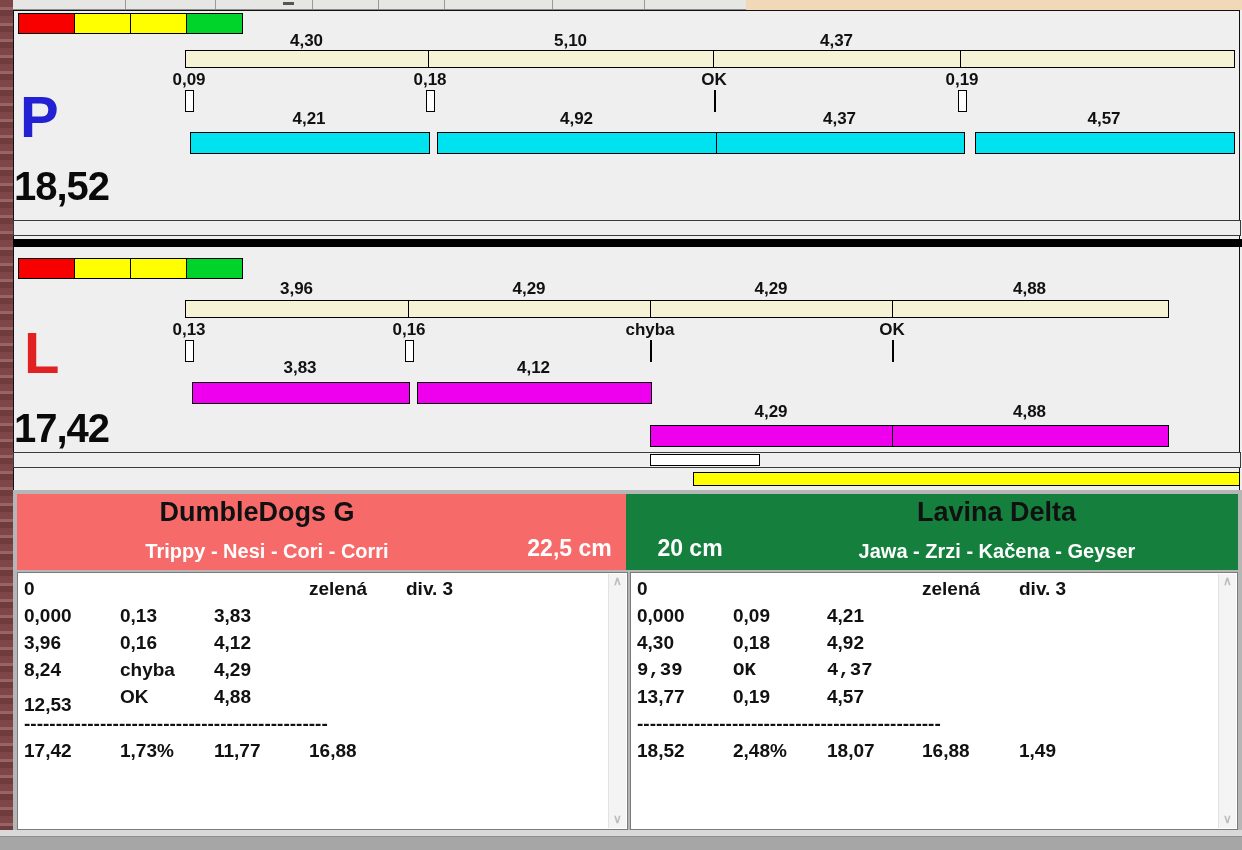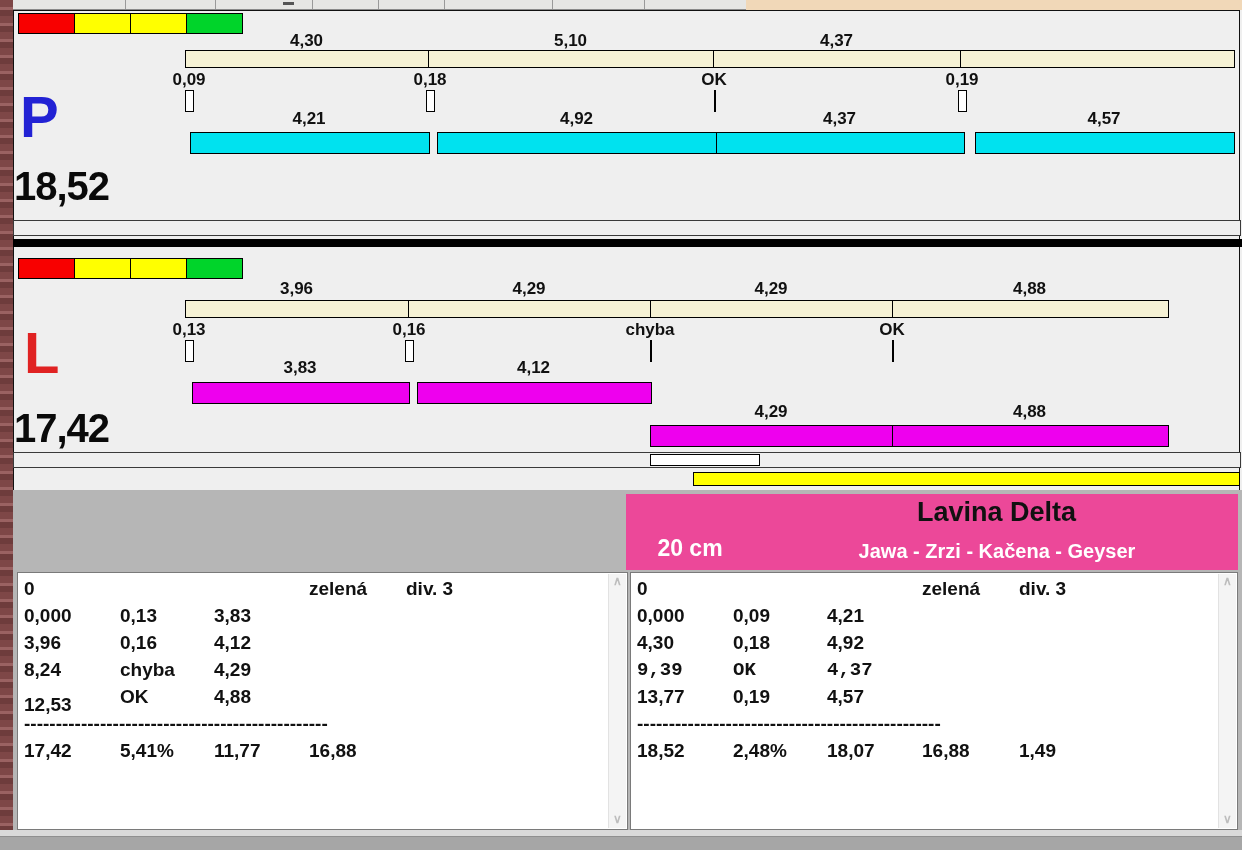--- a/index.html
+++ b/index.html
@@ -124,22 +124,27 @@
       <div class="lbl" style="position: absolute; left: 650px; top: 402px; width: 242px; text-align: center;">4,29</div>
       <div style="position: absolute; left: 650px; top: 425px; width: 242px; height: 20px; background: rgb(238, 0, 238); border: 1px solid rgb(0, 0, 0);"></div>
       <div class="lbl" style="position: absolute; left: 892px; top: 402px; width: 275px; text-align: center;">4,88</div>
       <div style="position: absolute; left: 892px; top: 425px; width: 275px; height: 20px; background: rgb(238, 0, 238); border: 1px solid rgb(0, 0, 0);"></div>
       <div style="position: absolute; left: 650px; top: 454px; width: 108px; height: 10px; background: rgb(255, 255, 255); border: 1px solid rgb(0, 0, 0);"></div>
       <div style="position: absolute; left: 693px; top: 472px; width: 545px; height: 12px; background: rgb(255, 255, 0); border: 1px solid rgb(0, 0, 0);"></div>
     </div>
 
   <div class="abs bottom-frame"></div>
 
-
-  <div class="hdr" id="hdr-right" style="left: 626px; width: 612px; background: #ec4899;">
+  <div class="hdr" id="hdr-left" style="left: 17px; width: 609px; background: rgb(247, 106, 106);">
+    <div class="hdr-title" style="left:0;width:480px">DumbleDogs G</div>
+    <div class="hdr-sub" style="left:0;width:500px">Trippy - Nesi - Cori - Corri</div>
+    <div class="hdr-cm" style="left:496px;width:113px">22,5 cm</div>
+  </div>
+
+  <div class="hdr" id="hdr-right" style="left: 626px; width: 612px; background: #15803d;">
     <div class="hdr-title" style="left:129px;width:483px">Lavina Delta</div>
     <div class="hdr-sub" style="left:130px;width:482px">Jawa - Zrzi - Kačena - Geyser</div>
     <div class="hdr-cm" style="left:14px;width:100px">20 cm</div>
   </div>
 
 
   <div class="list" style="left:17px;width:611px">
     <div class="rows">
         <div style="position: relative; height: 27px;">
           <div style="position: absolute; left: 0px; top: 0px; white-space: nowrap;">0</div>
@@ -164,21 +169,21 @@
         <div style="position: relative; height: 27px;">
           <div style="position: absolute; left: 0px; top: 8px; white-space: nowrap;">12,53</div>
           <div style="position: absolute; left: 96px; top: 0px; white-space: nowrap;">OK</div>
           <div style="position: absolute; left: 190px; top: 0px; white-space: nowrap;">4,88</div>
         </div>
         <div style="position: relative; height: 27px;">
           <div style="position: absolute; left: 0px; top: 0px; white-space: nowrap;">------------------------------------------------</div>
         </div>
         <div style="position: relative; height: 27px;">
           <div style="position: absolute; left: 0px; top: 0px; white-space: nowrap;">17,42</div>
-          <div style="position: absolute; left: 96px; top: 0px; white-space: nowrap;">5,41%</div>
+          <div style="position: absolute; left: 96px; top: 0px; white-space: nowrap;">1,73%</div>
           <div style="position: absolute; left: 190px; top: 0px; white-space: nowrap;">11,77</div>
           <div style="position: absolute; left: 285px; top: 0px; white-space: nowrap;">16,88</div>
         </div>
       </div>
     <div class="sbar">
       <div class="sb-arrow sb-up">∧</div>
       <div class="sb-arrow sb-down">∨</div>
     </div>
   </div>
 

